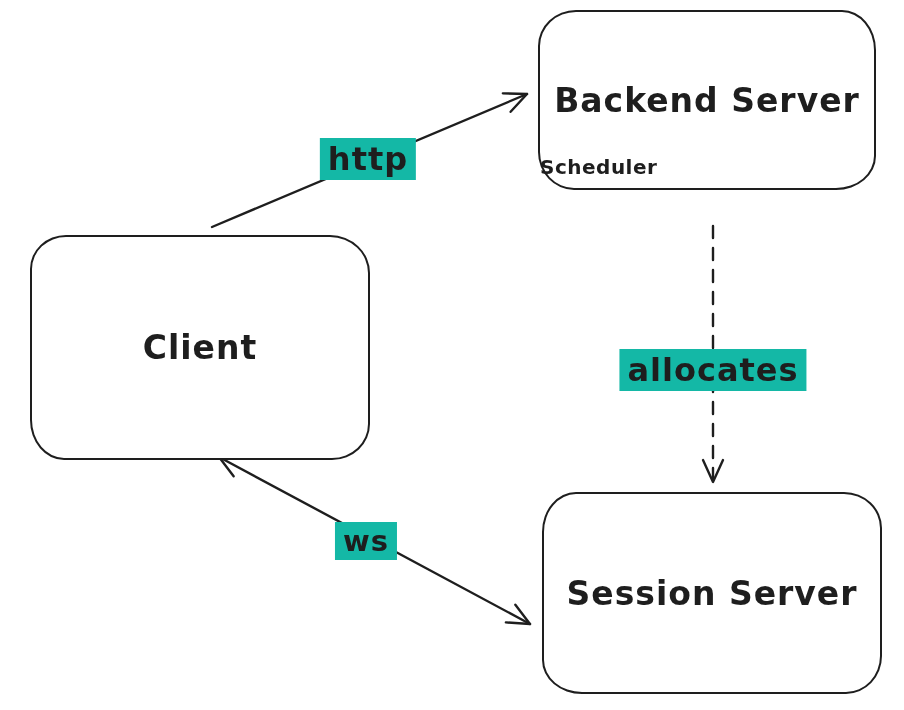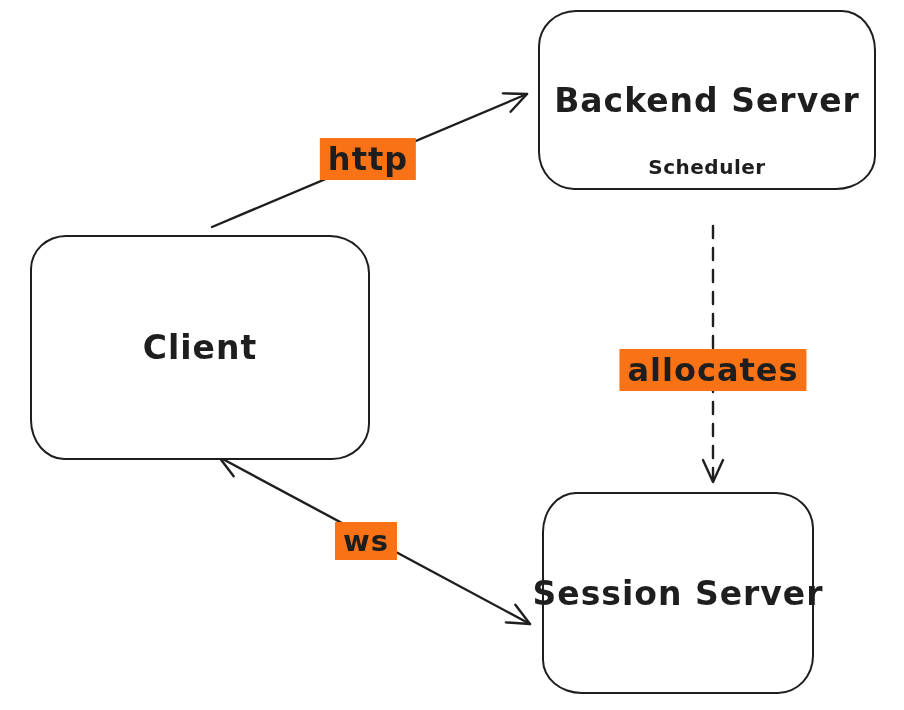--- a/index.html
+++ b/index.html
@@ -36,33 +36,33 @@
     font-size: 33px;
     font-weight: 600;
     letter-spacing: 1px;
     white-space: nowrap;
   }
   .node-sublabel {
     position: absolute;
     left: 0;
     right: 0;
     bottom: 9px;
-    text-align: center;
+    text-align: left;
     font-size: 20px;
     font-weight: 600;
     letter-spacing: 0.5px;
   }
   
   .node-client   { left: 30px;  top: 235px; width: 340px; height: 225px; border-radius: 36px 40px 38px 34px / 34px 38px 36px 40px; }
   .node-backend  { left: 538px; top: 10px;  width: 338px; height: 180px; border-radius: 38px 34px 40px 36px / 36px 40px 34px 38px; }
-  .node-session  { left: 542px; top: 492px; width: 272px; height: 202px; border-radius: 34px 38px 36px 40px / 40px 36px 38px 34px; }
+  .node-session  { left: 542px; top: 492px; width: 340px; height: 202px; border-radius: 34px 38px 36px 40px / 40px 36px 38px 34px; }
   .edge-label {
     position: absolute;
     transform: translate(-50%, -50%);
-    background: #f97316;
+    background: #14b8a6;
     padding: 2px 8px;
     font-weight: 600;
     letter-spacing: 1px;
     white-space: nowrap;
   }
   .edge-label-http      { left: 368px; top: 159px; font-size: 32px; }
   .edge-label-allocates { left: 713px; top: 370px; font-size: 32px; }
   .edge-label-ws        { left: 366px; top: 541px; font-size: 29px; }
 </style>
 </head>

